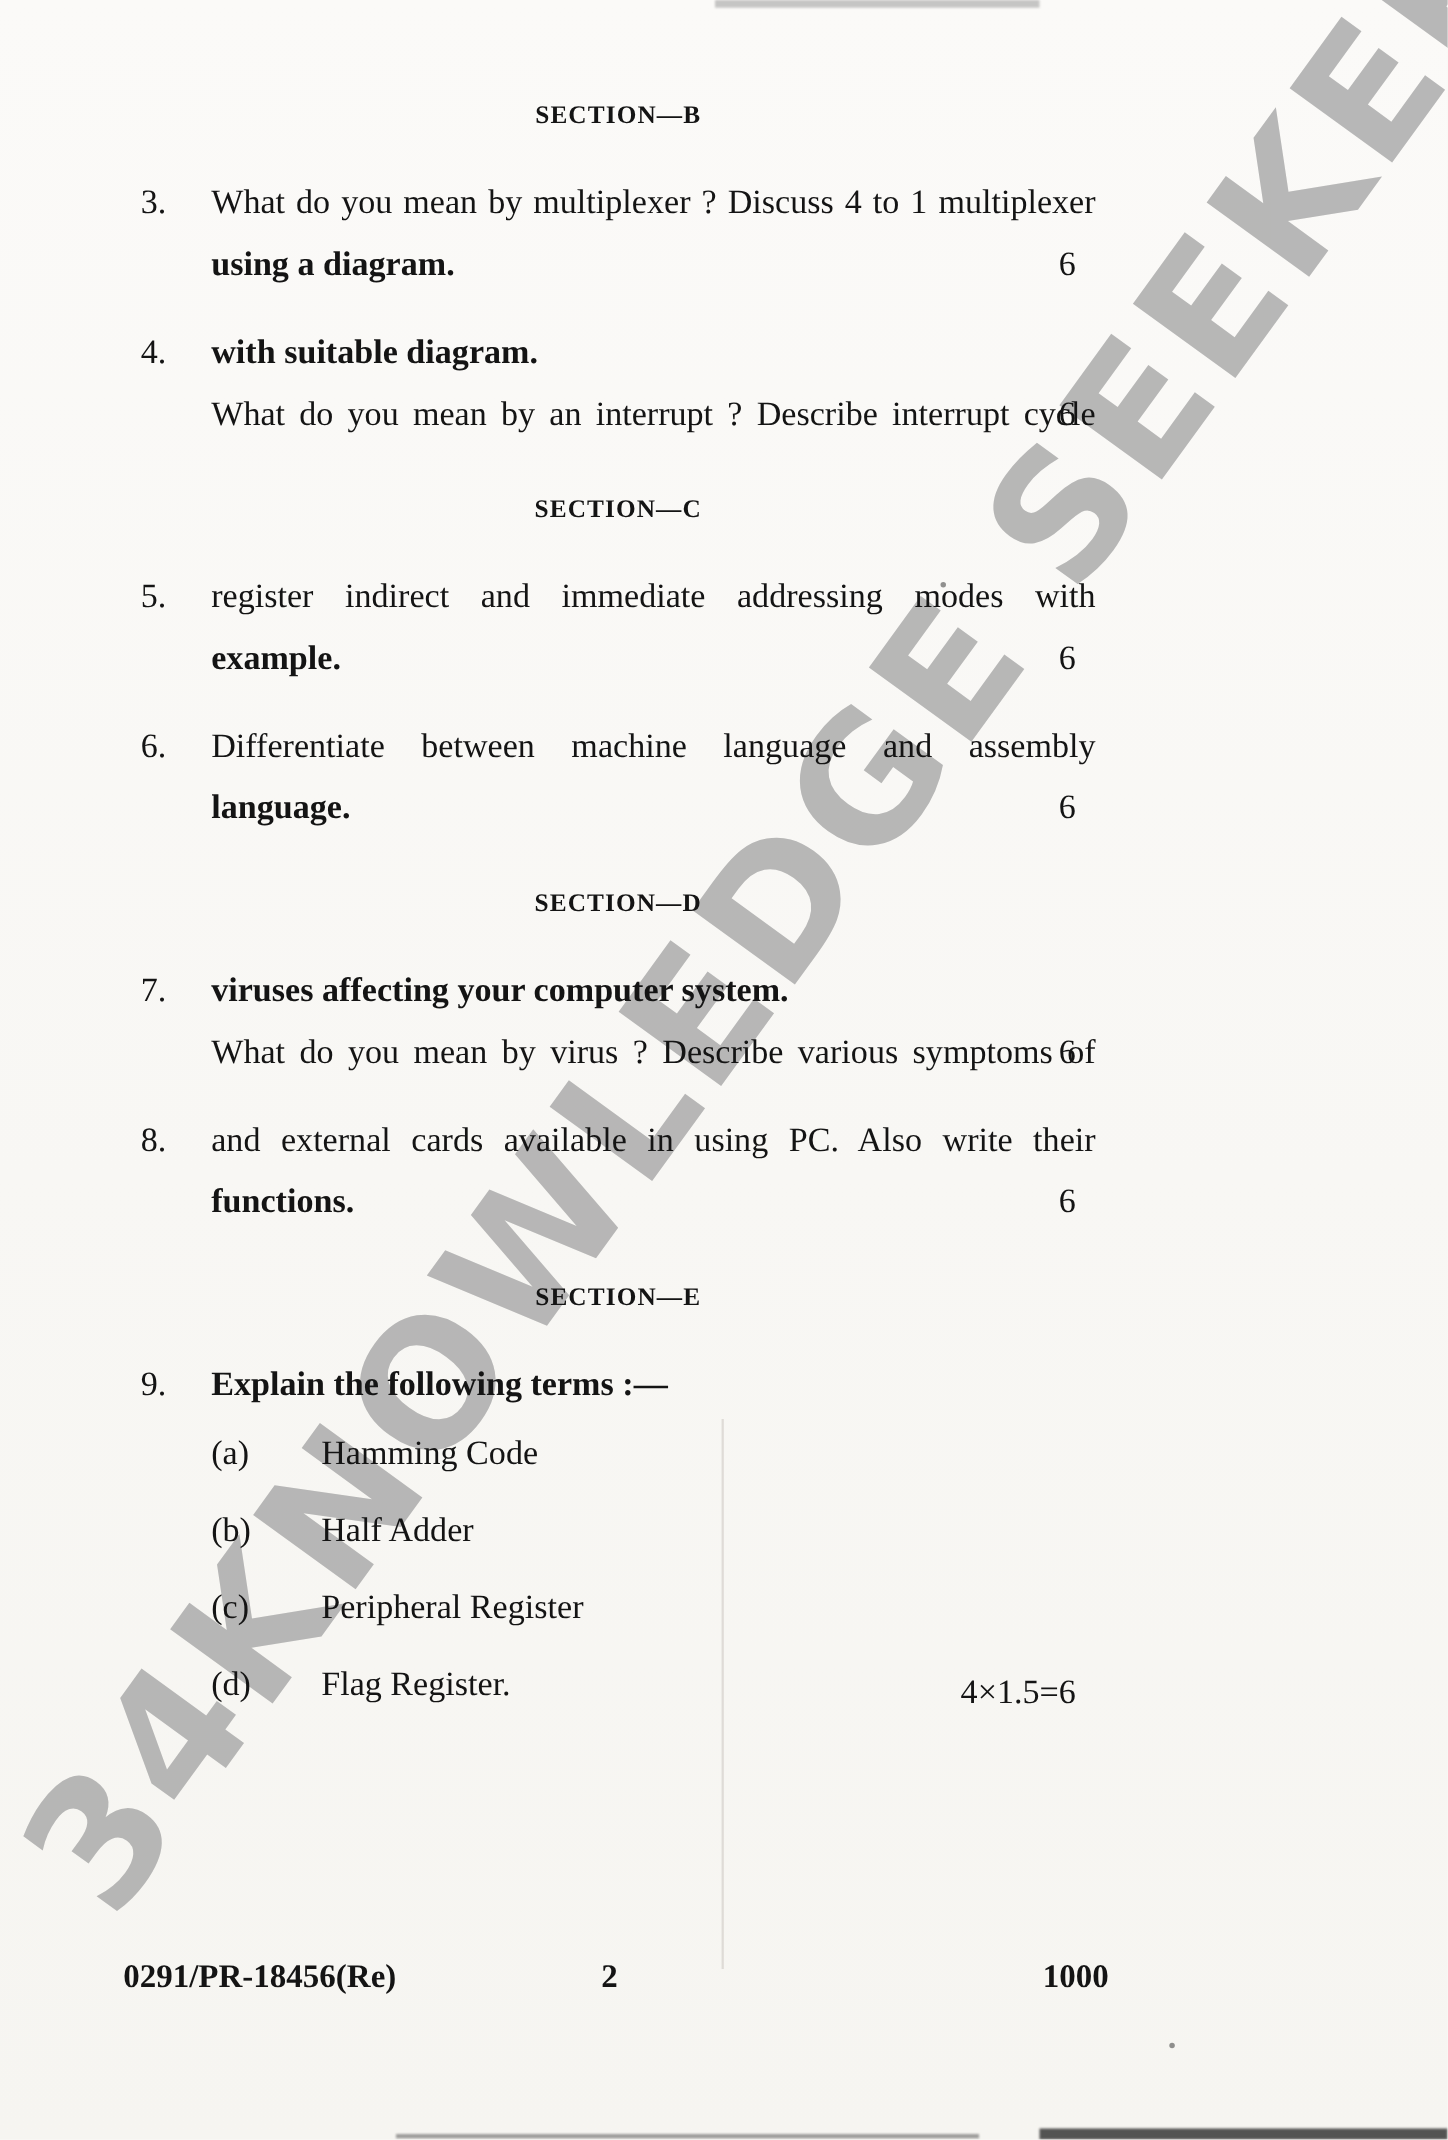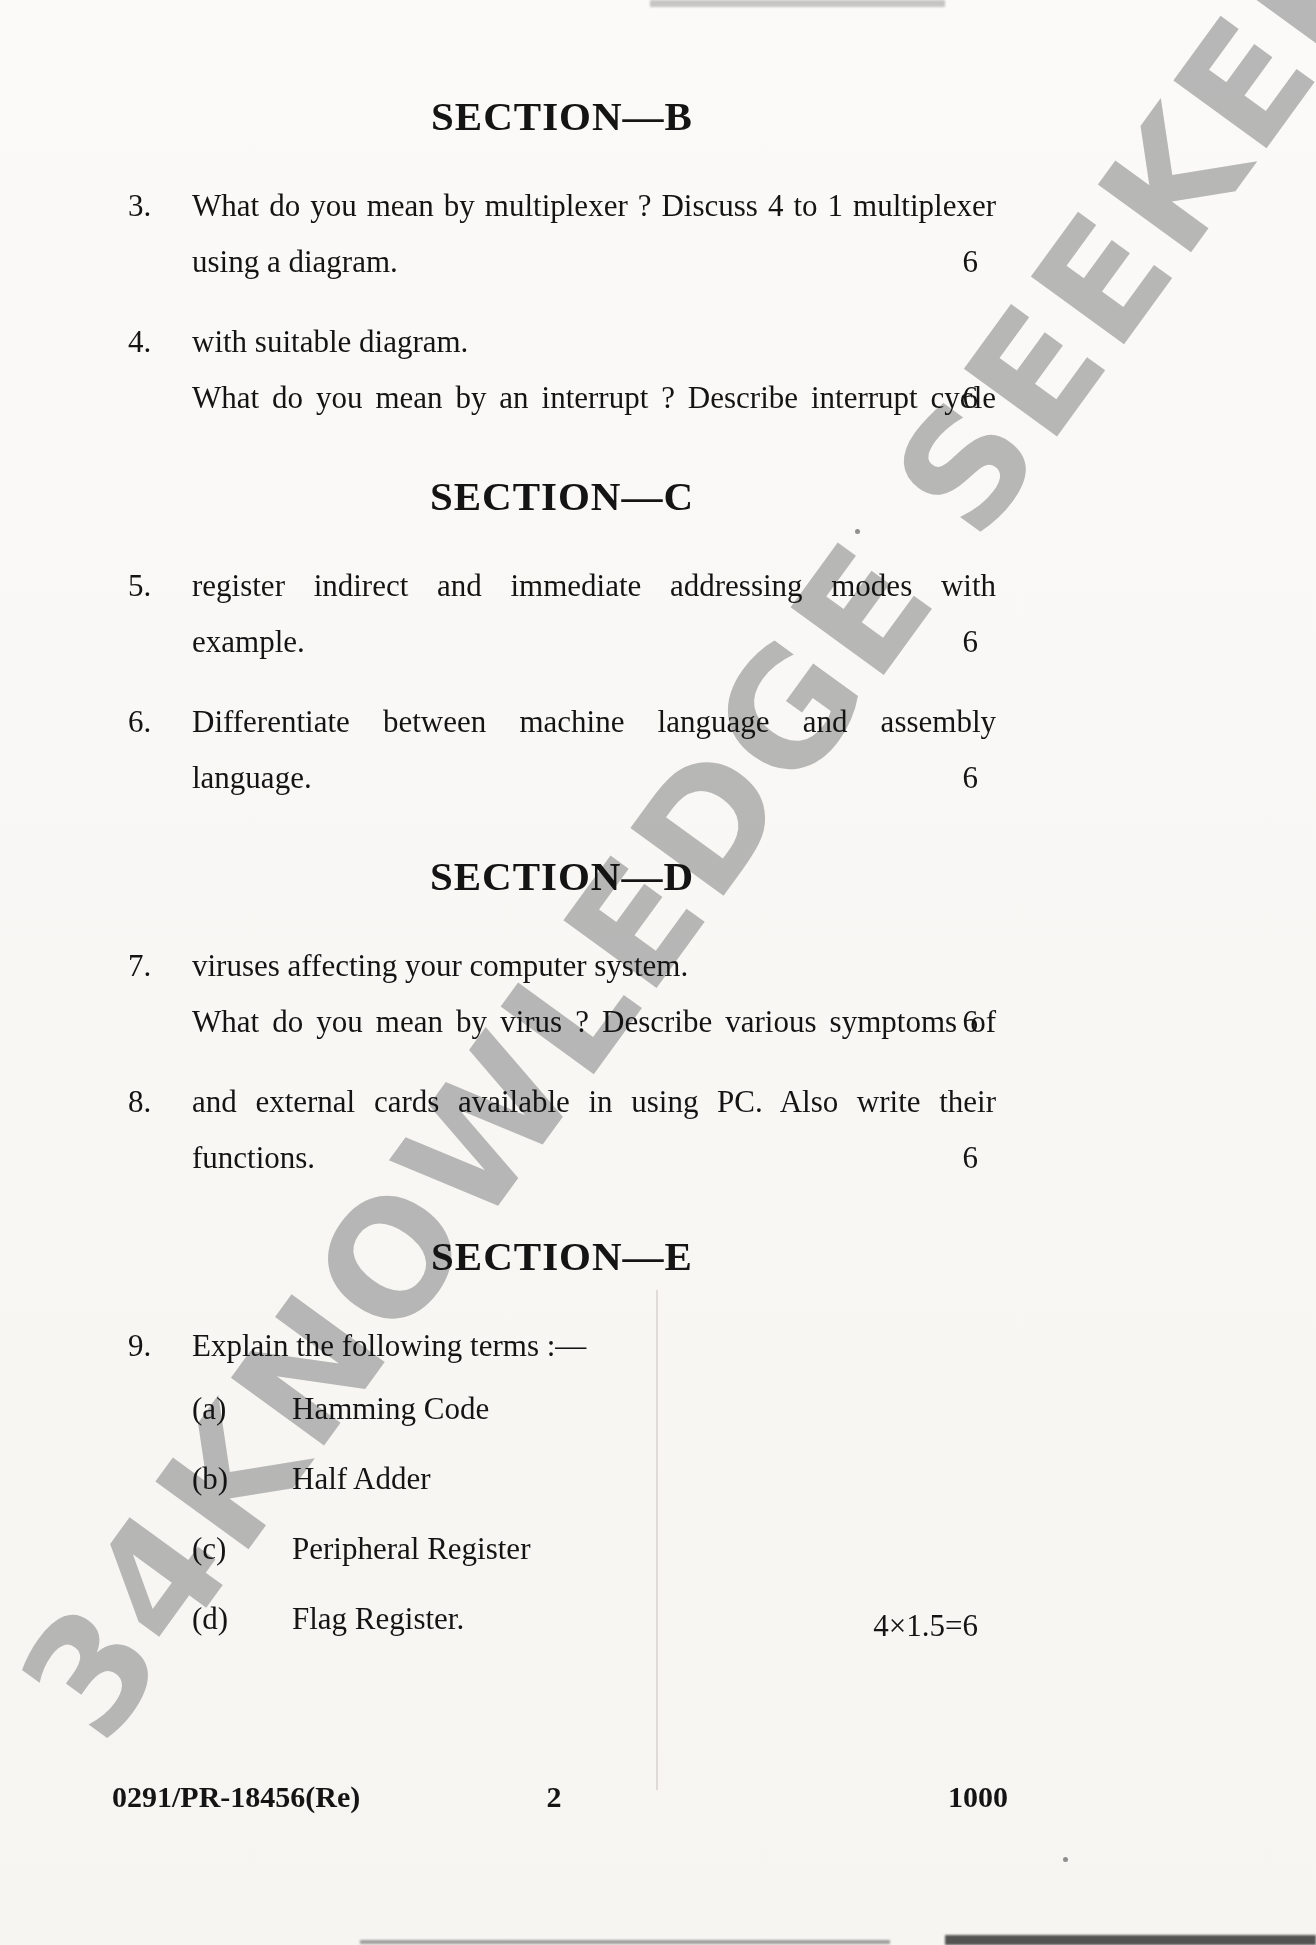--- a/index.html
+++ b/index.html
@@ -35,21 +35,21 @@
   
   .content{
     position:absolute;
     left:128px;top:0;width:868px;   
     z-index:2;
     padding-top:92px;
   }
   .section-title{
     text-align:center;
     font-weight:bold;
-    font-size:41px;
+    font-size:23px;
     letter-spacing:1px;
     margin:0 0 38px 0;
   }
   .section-title.gap-before{margin-top:46px;}
   .question{
     position:relative;
     display:flex;
     margin-bottom:24px;
   }
   .qnum{
@@ -62,20 +62,21 @@
     flex:1 1 auto;
     font-size:31px;
     line-height:56px;
   }
   .qline{
     text-align:justify;
     text-align-last:justify;
   }
   .qline.last{
     text-align-last:left;
+    font-weight:bold;
   }
   .marks{
     position:absolute;
     right:18px;bottom:0;
     font-size:31px;
     line-height:56px;
   }
   
   .subitems{margin-top:14px;}
   .subitem{

